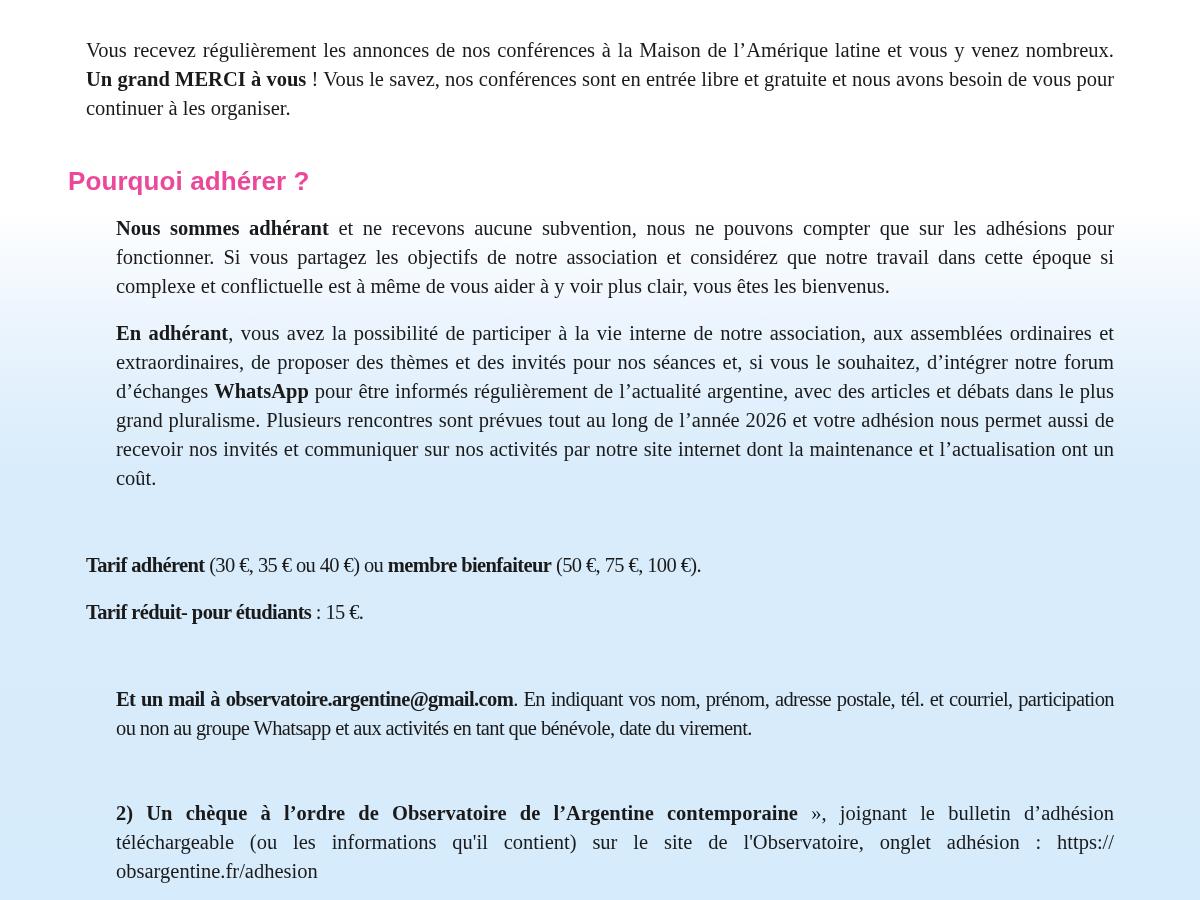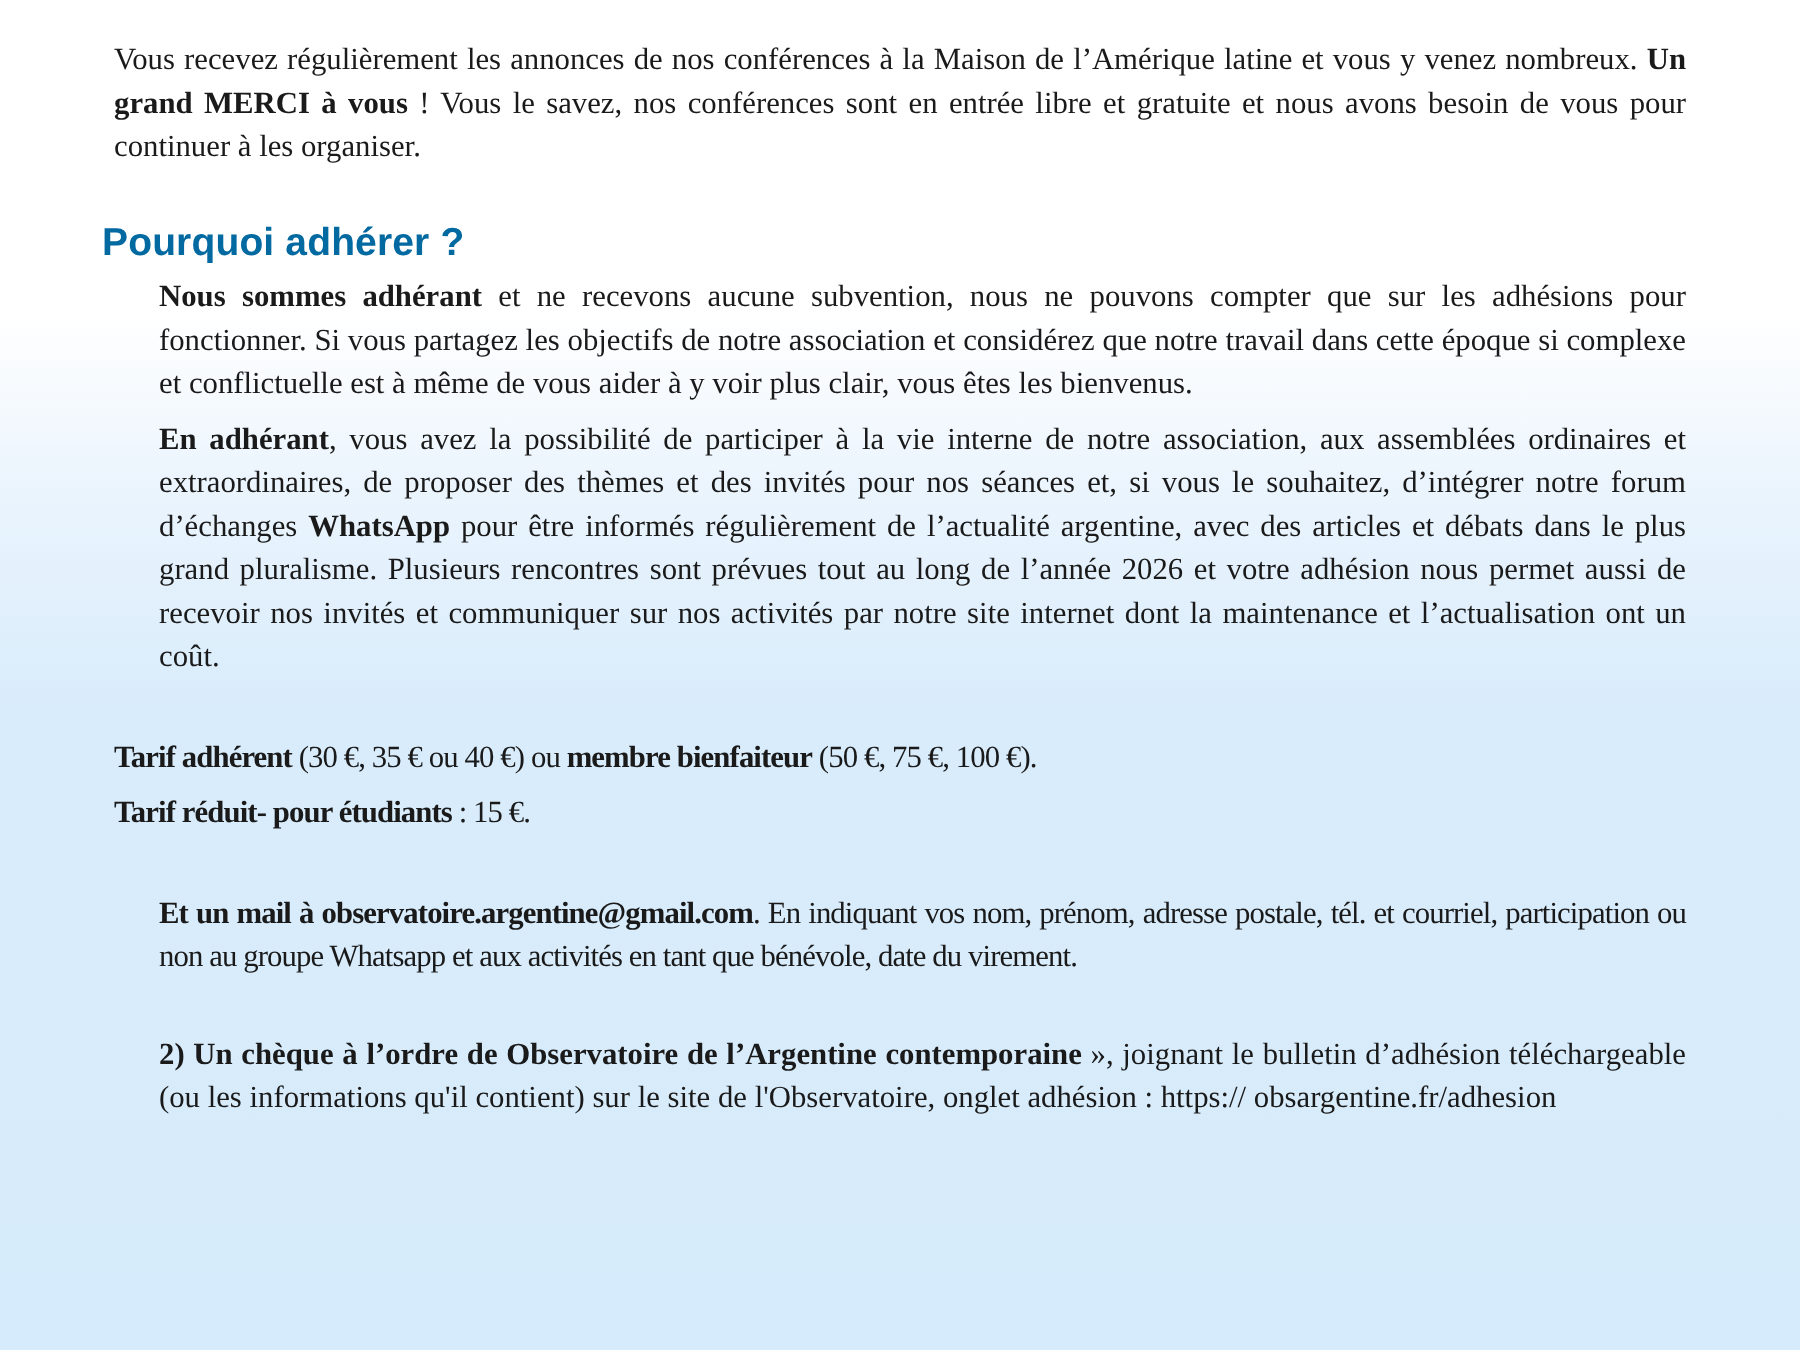--- a/index.html
+++ b/index.html
@@ -5,29 +5,29 @@
     html, body { margin: 0; padding: 0; }
     body {
       width: 1200px; height: 900px; overflow: hidden;
       background: linear-gradient(to bottom, #ffffff 0px, #ffffff 210px, #eaf4fd 330px, #d9ecfb 470px, #d6ebfb 900px);
       font-family: "Liberation Serif", "DejaVu Serif", serif;
       color: #1a1a1a;
       position: relative;
     }
     .page { position: absolute; left: 68px; top: 18px; width: 1064px; }
     .p {
-      font-size: 20.5px; line-height: 29px; margin: 8px; text-align: justify;
+      font-size: 20.5px; line-height: 29px; margin: 18px; text-align: justify;
       text-align-last: left;
     }
     .indent { padding-left: 30px; }
     b { font-weight: bold; }
     h2 {
       font-family: "Liberation Sans", "DejaVu Sans", sans-serif;
       font-weight: bold; font-size: 26px; line-height: 30px;
-      margin: 0; color: #0369a1; letter-spacing: 0.1px;
+      margin: 0; color: #ec4899; letter-spacing: 0.1px;
     }
     .gap-lg { height: 25px; }
     .gap-md { height: 22px; }
     .gap-sm { height: 20px; }
     .narrow { letter-spacing: -0.6px; }
   </style>
 </head>
 <body>
 
 <div class="page">

